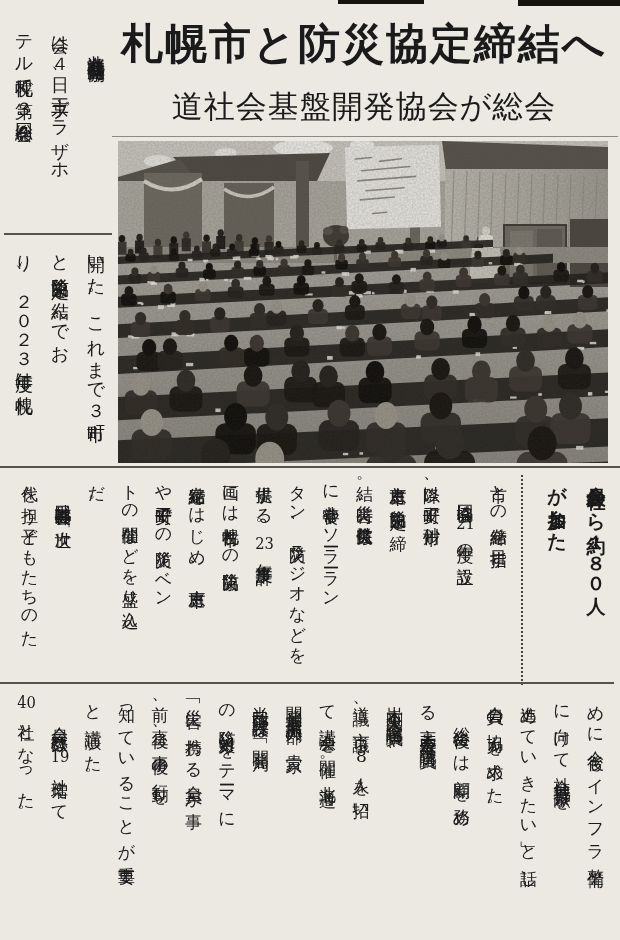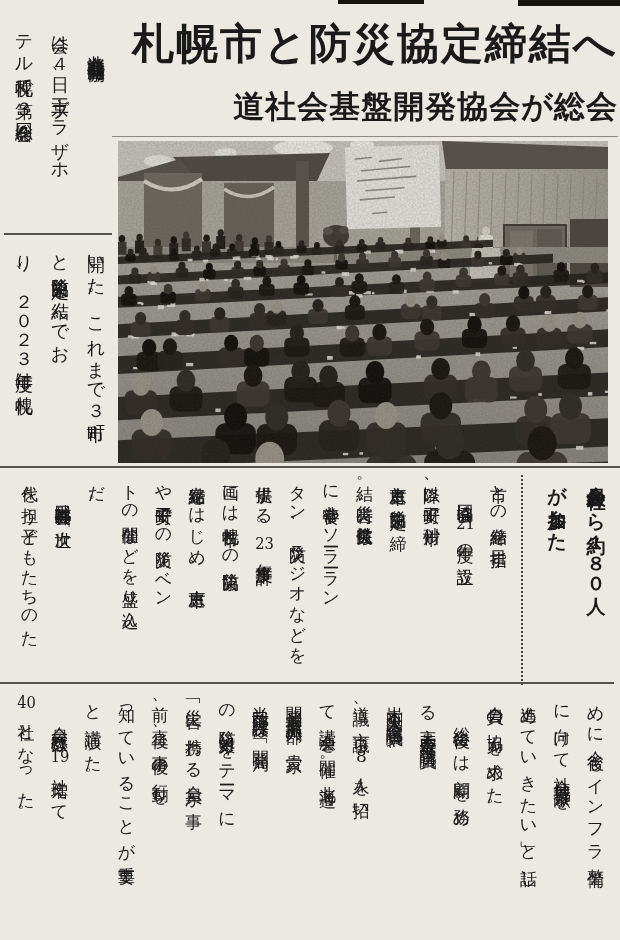--- a/index.html
+++ b/index.html
@@ -9,26 +9,26 @@
     background:#ece9e3; overflow:hidden; color:#1a1a1a;
     font-family:"DejaVu Serif","Liberation Serif",serif;
   }
   
   .vtext { writing-mode:vertical-rl; text-orientation:mixed; position:absolute; }
   .vtext p.vcol { margin:0; white-space:pre; }
   .tcy { text-combine-upright:all; }
 
   .headline {
     position:absolute; left:110px; top:16px; width:508px; height:62px;
-    text-align:right; font-size:42px; font-weight:bold; letter-spacing:2px;
+    text-align:center; font-size:42px; font-weight:bold; letter-spacing:2px;
     font-family:"DejaVu Serif","Liberation Serif",serif;
   }
   .subheadline {
     position:absolute; left:110px; top:86px; width:508px; height:44px;
-    text-align:right; font-size:31px; font-weight:bold; letter-spacing:1px;
+    text-align:center; font-size:31px; font-weight:normal; letter-spacing:1px;
     font-family:"DejaVu Sans","Liberation Sans",sans-serif;
   }
   .rule { position:absolute; background:#55524c; }
   .rule-head   { left:112px; top:136px; width:506px; height:1px; background:#8d8a83; }
   .rule-photo  { left:0; top:466px; width:620px; height:2px; }
   .rule-mid    { left:0; top:682px; width:614px; height:2px; }
   .rule-intro  { left:4px; top:233px; width:108px; height:2px; }
 
   .intro { left:4px; width:110px; font-size:18px; }
   .intro p.vcol { line-height:36px; letter-spacing:1px; }

